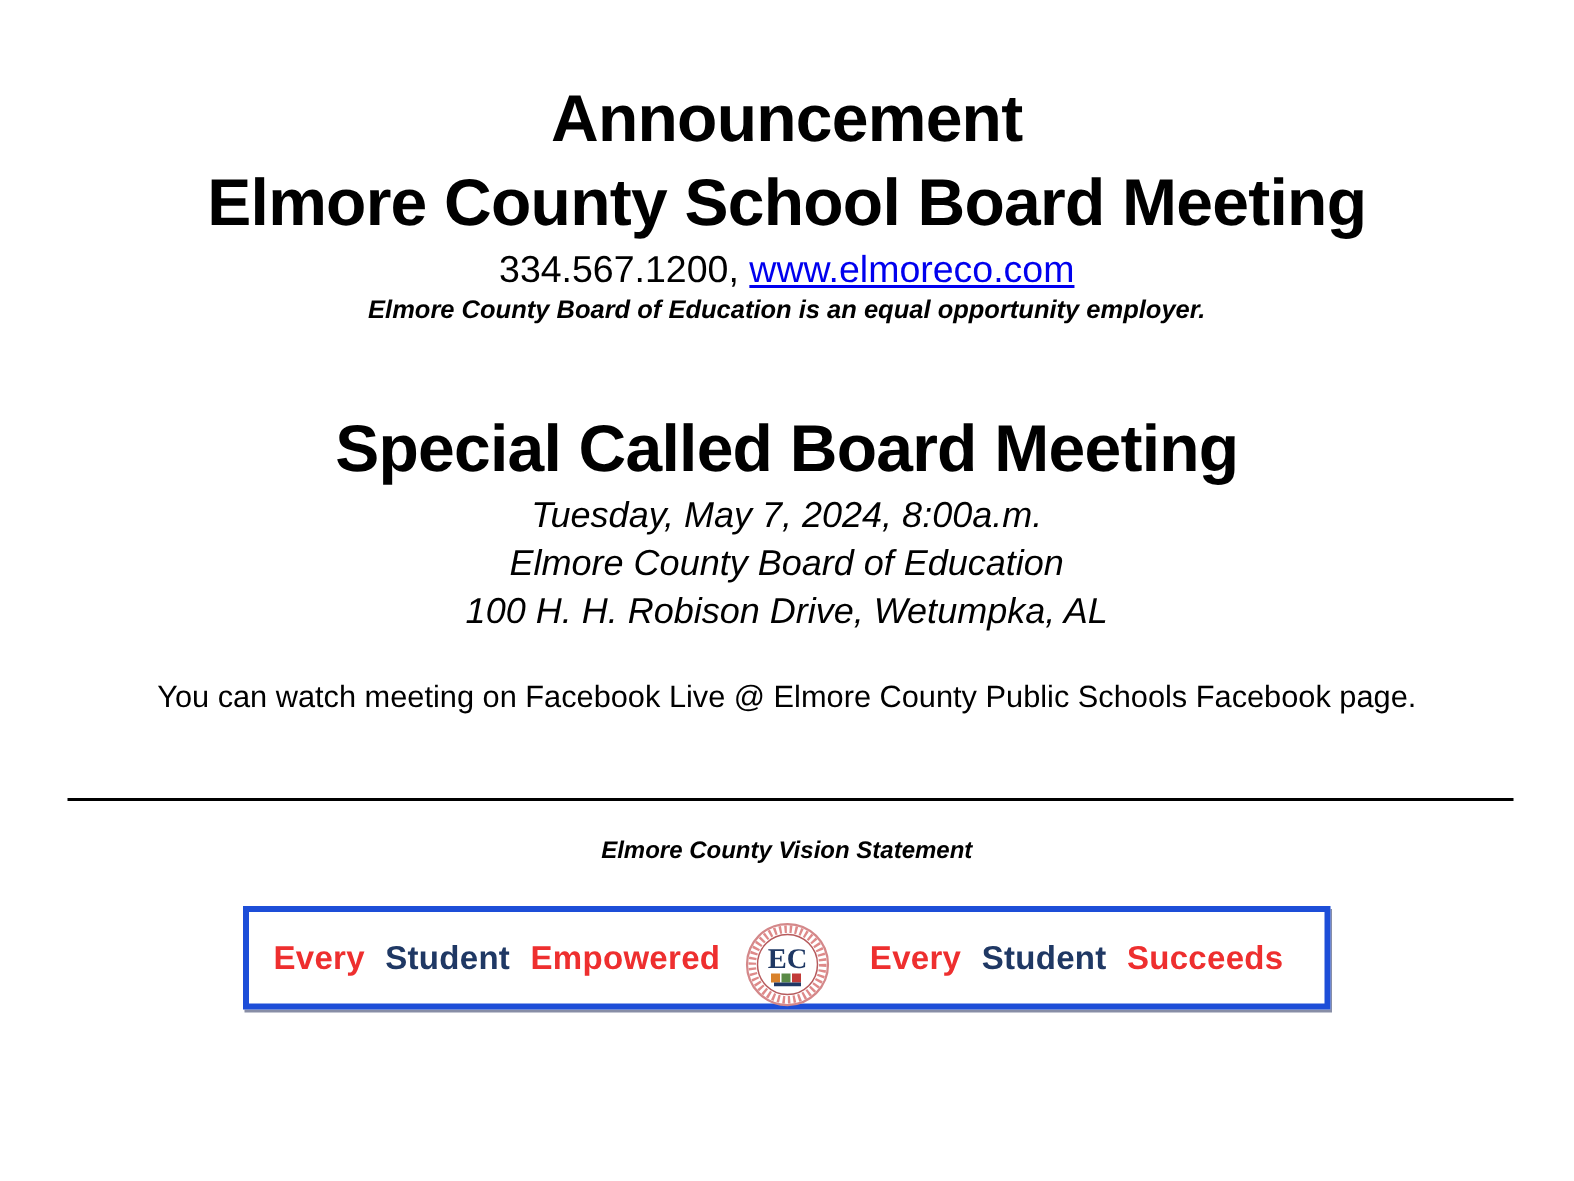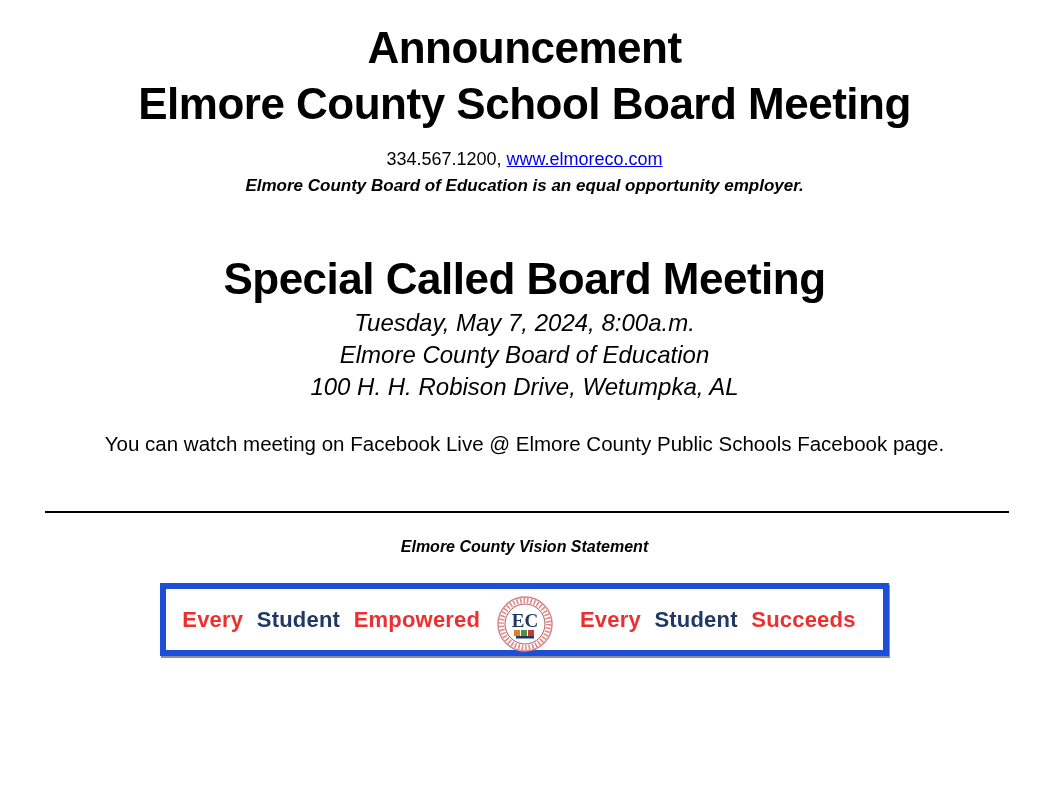--- a/index.html
+++ b/index.html
@@ -7,34 +7,34 @@
     width: 1049px;
     height: 787px;
     background: #ffffff;
     color: #000000;
     font-family: "Liberation Sans", sans-serif;
     overflow: hidden;
   }
   .page {
     width: 1049px;
     height: 787px;
-    padding-top: 20px;
+    padding-top: 52px;
     box-sizing: border-box;
     text-align: center;
   }
   .h-announce {
     font-size: 44px;
     font-weight: bold;
     line-height: 56px;
     letter-spacing: -0.5px;
   }
   .contact {
-    font-size: 18px;
+    font-size: 25px;
     line-height: 32px;
-    margin-top: 11px;
+    margin-top: 0;
   }
   .contact .website {
     color: #0000ee;
     text-decoration: underline;
     margin-left: 0.28em;
     cursor: pointer;
   }
   .eeo {
     font-size: 17px;
     font-weight: bold;
@@ -74,21 +74,21 @@
     font-weight: bold;
     font-style: italic;
     line-height: 20px;
     margin-top: 24px;
   }
   .vision-banner {
     width: 717px;
     height: 61px;
     margin: 26px auto 0;
     background: #ffffff;
-    border: 6px solid #1d4ed8;
+    border: 4px solid #1d4ed8;
     box-shadow: 1px 2px 0 rgba(38, 50, 92, 0.55);
     display: flex;
     align-items: center;
     justify-content: center;
   }
   .banner-text {
     flex: 1 1 0;
     font-size: 22px;
     font-weight: bold;
     letter-spacing: 0.2px;

